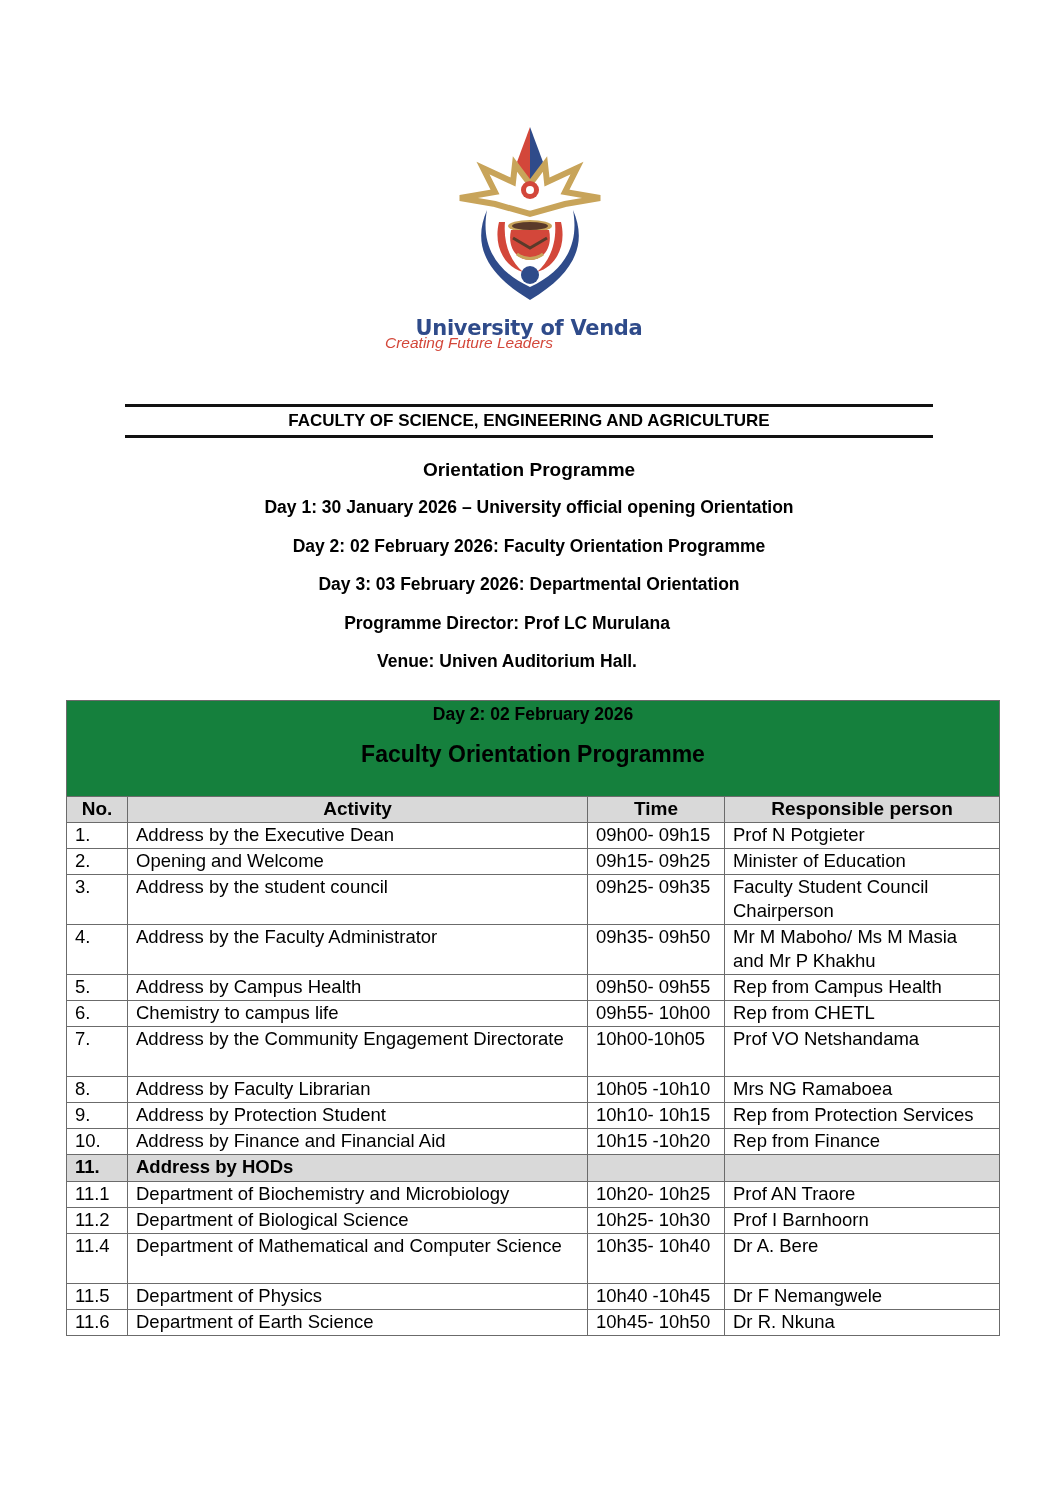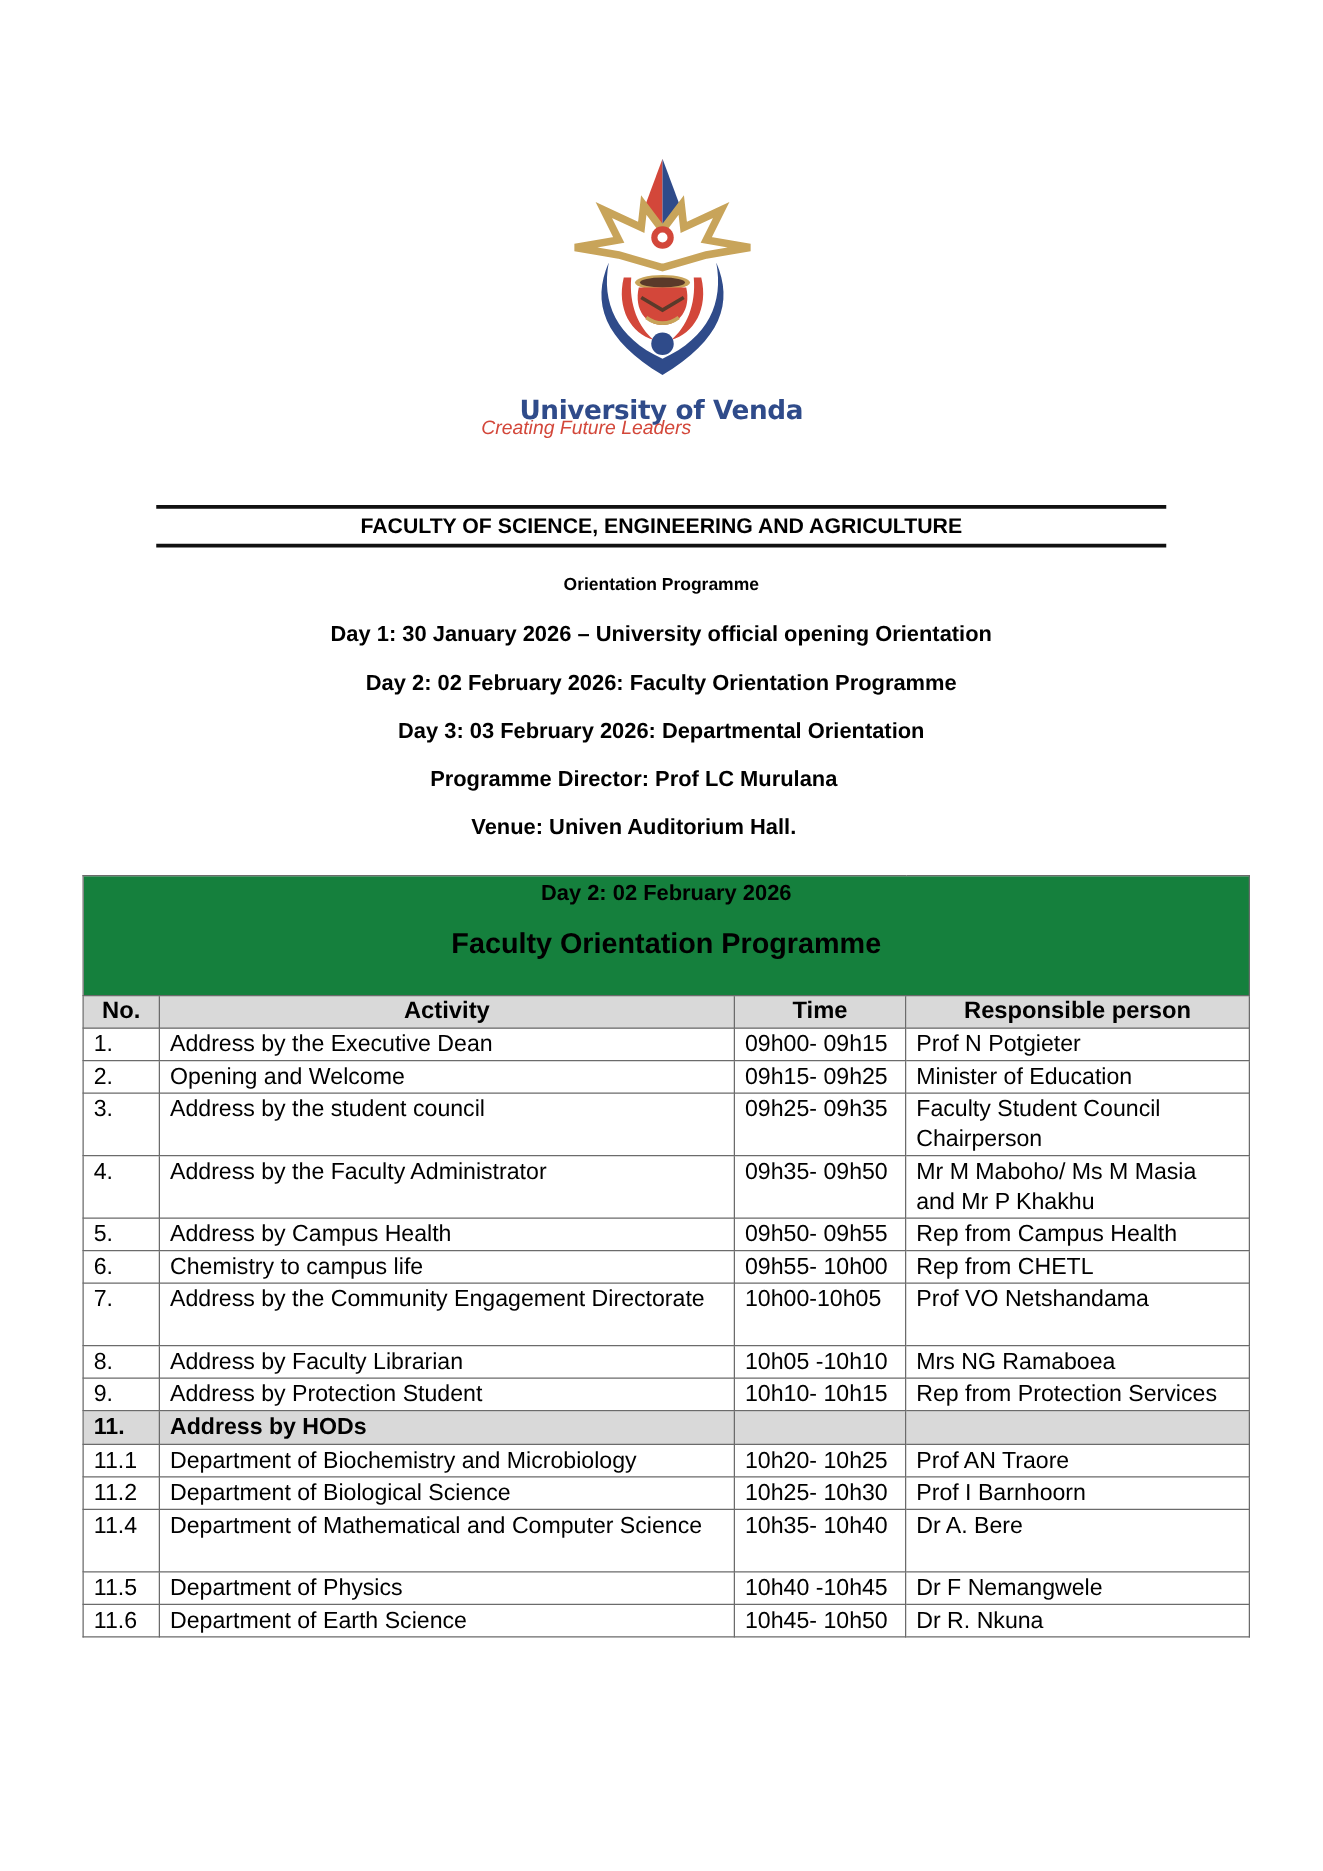--- a/index.html
+++ b/index.html
@@ -8,21 +8,21 @@
   .logo { position: absolute; left: 455px; top: 122px; width: 150px; height: 185px; }
   .uni-name { position: absolute; left: 0; width: 1058px; top: 316px; text-align: center;
               font-family: "DejaVu Sans", sans-serif; font-weight: bold; font-size: 21px;
               color: #2f4b8a; letter-spacing: -0.3px; }
   .uni-motto { position: absolute; left: 0; width: 938px; top: 334px; text-align: center;
                font-style: italic; font-size: 15.5px; color: #d3473a; }
   .rule { position: absolute; left: 125px; width: 808px; height: 3px; background: #111; }
   .faculty { position: absolute; left: 0; width: 1058px; top: 411px; text-align: center;
              font-weight: bold; font-size: 17px; }
   .line { position: absolute; left: 0; width: 1058px; text-align: center; font-weight: bold; }
-  .prog-title { top: 459px; font-size: 14px; }
+  .prog-title { top: 459px; font-size: 19px; }
   .l1 { top: 497px; font-size: 17.5px; }
   .l2 { top: 536px; font-size: 17.5px; }
   .l3 { top: 574px; font-size: 17.5px; }
   .l4 { top: 613px; font-size: 17.5px; left: -22px; }
   .l5 { top: 651px; font-size: 17.5px; left: -22px; }
 
   table.prog { position: absolute; left: 66px; top: 700px; width: 933px;
                border-collapse: collapse; table-layout: fixed; font-size: 18.5px; }
   table.prog td, table.prog th { border: 1.5px solid #6b6b6b; padding: 0 8px;
                vertical-align: top; line-height: 24px; }
@@ -145,20 +145,26 @@
         <td>Address by Faculty Librarian</td>
         <td>10h05 -10h10</td>
         <td>Mrs NG Ramaboea</td>
       </tr>
       <tr class="single">
         <td class="no">9.</td>
         <td>Address by Protection Student</td>
         <td>10h10- 10h15</td>
         <td>Rep from Protection Services</td>
       </tr>
+      <tr class="single">
+        <td class="no">10.</td>
+        <td>Address by Finance and Financial Aid</td>
+        <td>10h15 -10h20</td>
+        <td>Rep from Finance</td>
+      </tr>
       <tr class="section">
         <td class="no">11.</td>
         <td>Address by HODs</td>
         <td></td>
         <td></td>
       </tr>
       <tr class="single">
         <td class="no">11.1</td>
         <td>Department of Biochemistry and Microbiology</td>
         <td>10h20- 10h25</td>

